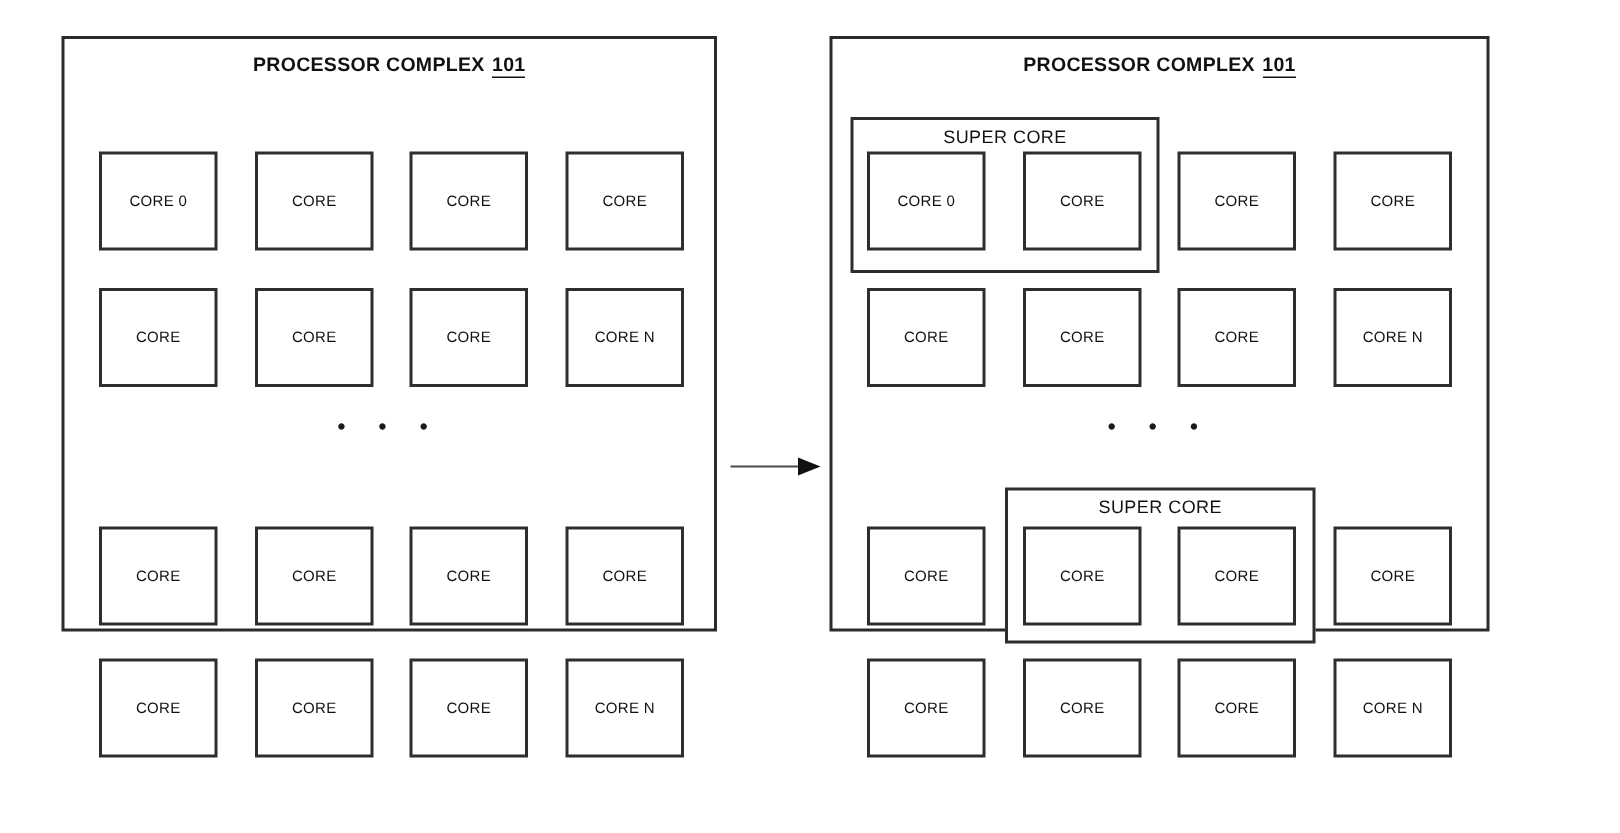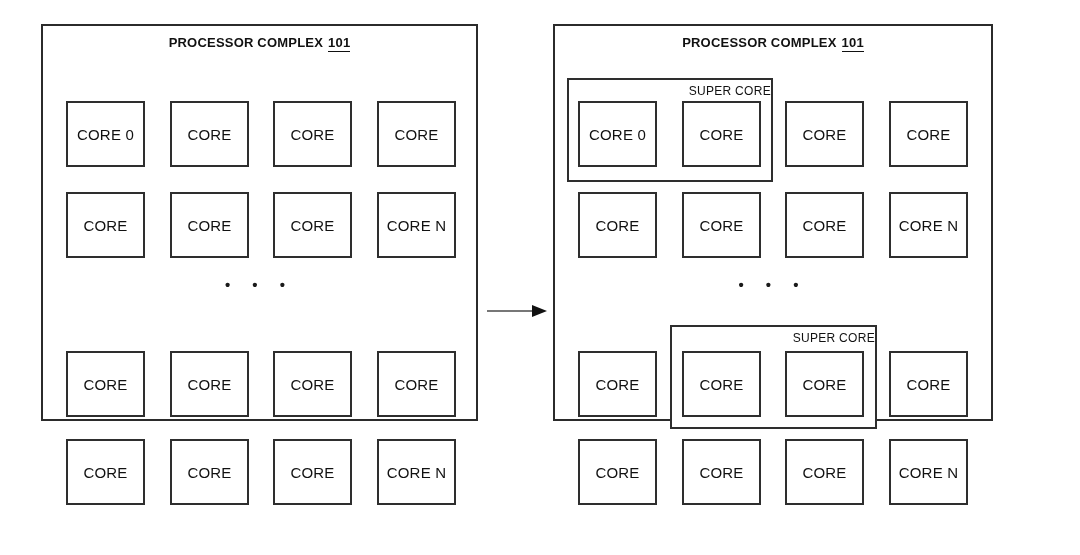--- a/index.html
+++ b/index.html
@@ -15,30 +15,30 @@
   .panel-right{left:553px;width:440px;}
   .panel-title{
     position:absolute;top:9px;left:0;right:0;text-align:center;
     font-size:13px;font-weight:700;letter-spacing:.2px;white-space:nowrap;
   }
   .title-ref{margin-left:5px;border-bottom:1.5px solid #111;padding-bottom:1px;}
   .core{
     position:absolute;width:79px;height:66px;border:2px solid #2e2e2e;
     background:#fff;box-sizing:border-box;display:flex;align-items:center;justify-content:center;
   }
-  .core span{font-size:15px;letter-spacing:.2px;white-space:nowrap;}
+  .core span{font-size:10px;letter-spacing:.2px;white-space:nowrap;}
   .c1{left:23px}.c2{left:127px}.c3{left:230px}.c4{left:334px}
   .r1{top:75px}.r2{top:166px}.r3{top:325px}.r4{top:413px}
   .supercore{
     position:absolute;border:2px solid #2e2e2e;background:#fff;box-sizing:border-box;
   }
   .sc1{left:12px;top:52px;width:206px;height:104px;}
   .sc2{left:115px;top:299px;width:207px;height:104px;}
   .supercore .sc-label{
-    position:absolute;top:4px;left:0;right:0;text-align:right;
+    position:absolute;top:4px;left:0;right:0;text-align:center;
     font-size:12px;letter-spacing:.3px;white-space:nowrap;
   }
   .ellipsis{
     position:absolute;top:250px;left:0;right:0;text-align:center;
     font-size:15px;font-weight:700;letter-spacing:9px;color:#1a1a1a;
   }
   .arrow-wrap{position:absolute;left:486px;top:301px;width:64px;height:20px;}
 </style>
 </head>
 <body>

